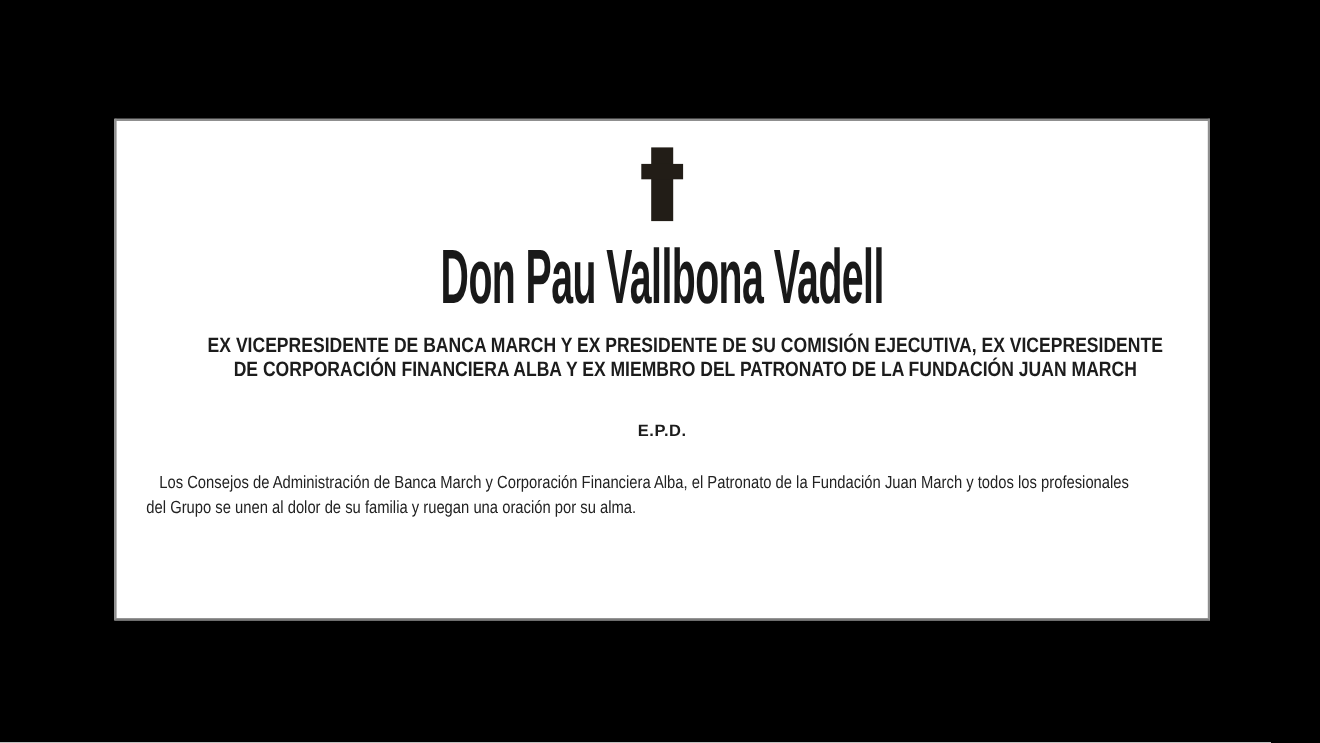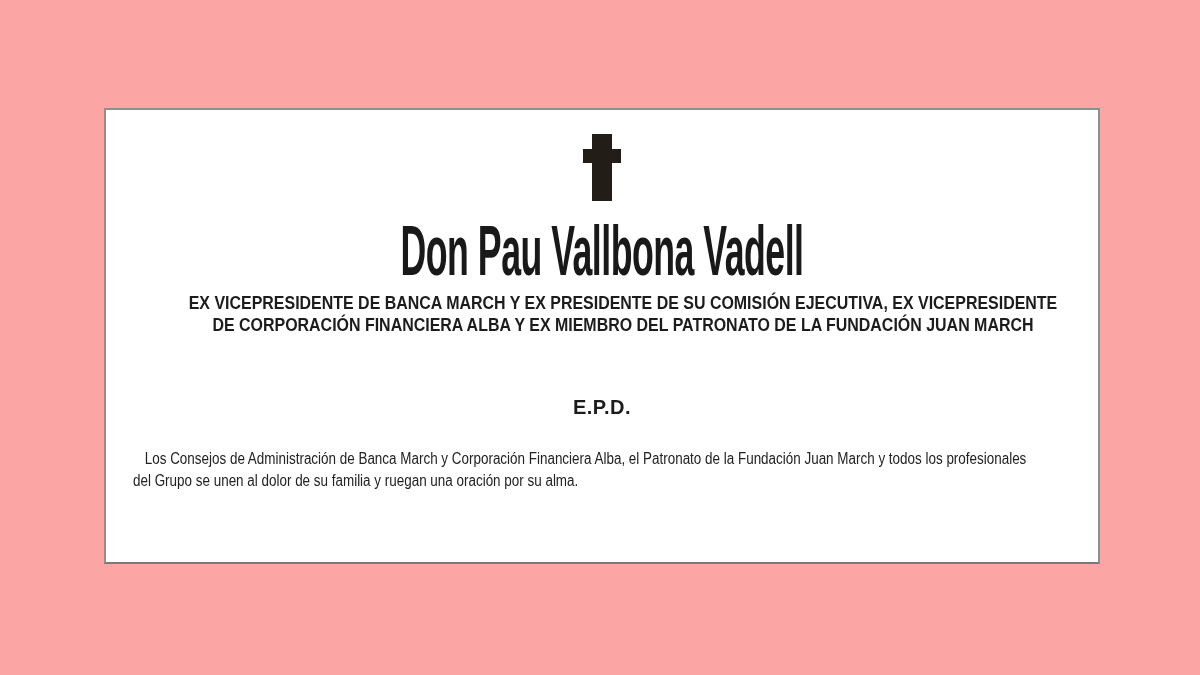--- a/index.html
+++ b/index.html
@@ -4,21 +4,21 @@
 <style>
   html, body {
     margin: 0;
     padding: 0;
     background: #ffffff;
   }
   .page {
     position: relative;
     width: 1200px;
     height: 675px;
-    background: #fca5a5;
+    background: #000000;
     overflow: hidden;
     font-family: "Liberation Sans", sans-serif;
     color: #1a1a1a;
   }
   .card {
     position: absolute;
     left: 104px;
     top: 108px;
     width: 996px;
     height: 456px;
@@ -61,21 +61,21 @@
     white-space: nowrap;
     color: #191919;
   }
   .name-inner {
     display: inline-block;
     transform: scaleX(0.51);
     transform-origin: 50% 50%;
     letter-spacing: -1px;
   }
   .titles {
-    margin-top: 4px;
+    margin-top: 16px;
   }
   .titles-inner {
     display: inline-block;
     transform: scaleX(0.84);
     transform-origin: 50% 50%;
     font-weight: 700;
     font-size: 19px;
     line-height: 22px;
     white-space: nowrap;
     color: #1c1c1c;
@@ -86,23 +86,23 @@
   .death-inner {
     display: inline-block;
     transform: scaleX(0.93);
     transform-origin: 50% 50%;
     font-size: 18px;
     line-height: 20px;
     white-space: nowrap;
     color: #222222;
   }
   .epd {
-    margin-top: 60px;
+    margin-top: 35px;
     font-weight: 700;
-    font-size: 20px;
+    font-size: 15px;
     letter-spacing: 0.5px;
     color: #1c1c1c;
   }
   .condolence {
     margin-top: 29px;
     margin-left: 27px;
     text-align: left;
     font-size: 16px;
     line-height: 21.5px;
     transform: scaleX(0.84);

